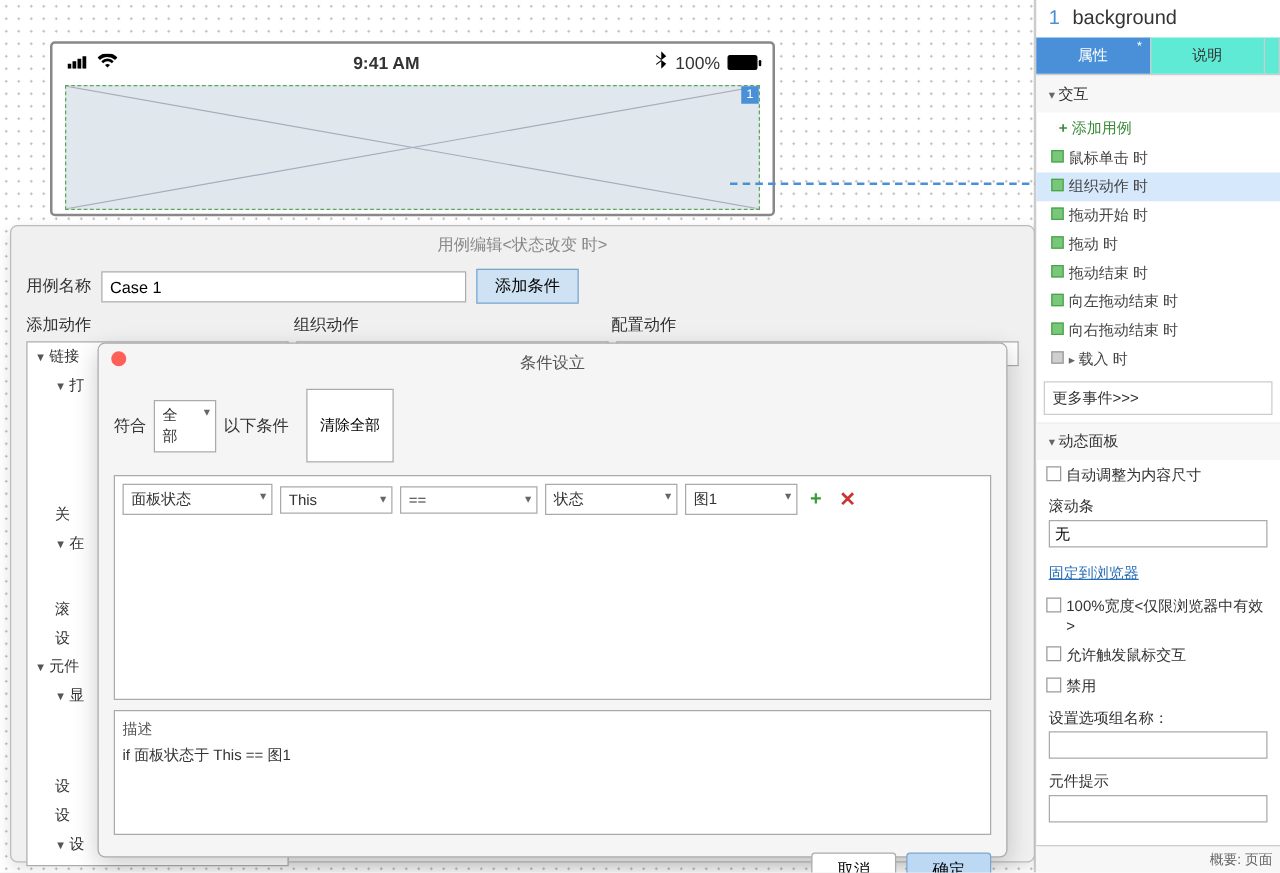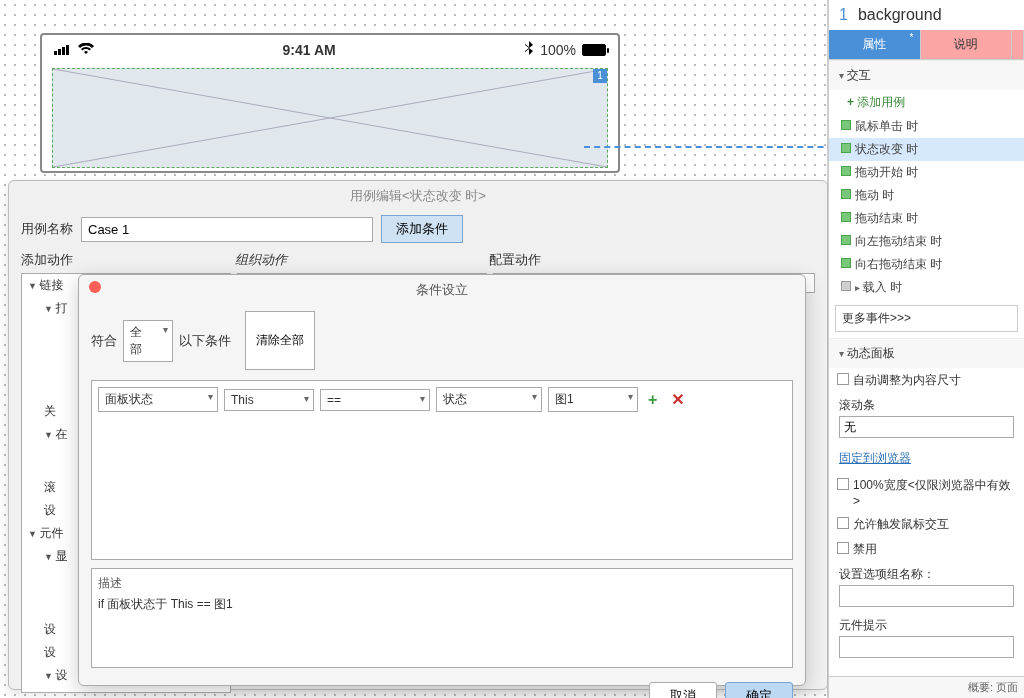--- a/index.html
+++ b/index.html
@@ -107,21 +107,21 @@
       border: 1px solid #7aa5cf;
       padding: 4px 14px;
       font-size: 13px;
     }
     .case-cols {
       display: flex; gap: 4px;
       padding: 4px 12px;
       font-size: 13px;
     }
     .case-cols .col1 { width: 210px; }
-    .case-cols .col2 { width: 250px; font-style: italic; }
+    .case-cols .col2 { width: 250px; }
     .case-cols .col3 { flex: 1; }
     .case-tree {
       margin: 4px 12px;
       background: #fff;
       border: 1px solid #aaa;
       height: 20px;
       padding: 2px 6px;
     }
     .side-tree {
       position: absolute;
@@ -184,21 +184,21 @@
       width: 196px; height: 698px;
       background: #fff;
       border-left: 1px solid #ccc;
       font-size: 12px;
     }
     .sel-name-row {
       display:flex; align-items:center; padding:6px 10px; font-size:16px;
     }
     .sel-idx { color:#4a90d9; margin-right:10px;}
     .tabs { display:flex; border-bottom:1px solid #ccc; }
-    .tab { flex:1; text-align:center; padding:6px 0; font-size:12px; background:#fca5a5; border-right:1px solid #ccc; position:relative;}
+    .tab { flex:1; text-align:center; padding:6px 0; font-size:12px; background:#5eead4; border-right:1px solid #ccc; position:relative;}
     .tab.active { background:#4a90d9; color:#fff; }
     .tab.active::after { content:'*'; position:absolute; top:2px; right:6px; color:#fff; font-size:10px;}
     .section-head { padding:6px 10px; background:#f7f7f7; border-top:1px solid #eee; font-size:12px;}
     .sec-caret::before{ content:'▾ '; font-size:10px; color:#666;}
     .add-case { color:#3a8a3a; padding:4px 16px 4px 18px; }
     .add-case::before { content:'+ '; color:#3a8a3a; font-weight:bold;}
     .event-list { }
     .event-item { padding:3px 6px 3px 26px; position:relative; color:#444;}
     .event-item::before { content:''; position:absolute; left:12px; top:5px; width:8px; height:8px; background:#79c77b; border:1px solid #4aa44a;}
     .event-item.selected { background:#d6e8fb; }
@@ -334,21 +334,21 @@
   </div>
   <div class="tabs">
     <div class="tab active">属性</div>
     <div class="tab">说明</div>
     <div class="tab" style="flex:0 0 12px;"></div>
   </div>
   <div class="section-head sec-caret">交互</div>
   <div class="add-case">添加用例</div>
   <div class="event-list">
     <div class="event-item">鼠标单击 时</div>
-    <div class="event-item selected">状态改变 时</div>
+    <div class="event-item selected">组织动作 时</div>
     <div class="event-item">拖动开始 时</div>
     <div class="event-item">拖动 时</div>
     <div class="event-item">拖动结束 时</div>
     <div class="event-item">向左拖动结束 时</div>
     <div class="event-item">向右拖动结束 时</div>
     <div class="event-item loader"><span class="loader-arrow"></span><span>载入 时</span></div>
   </div>
   <div style="border:1px solid #ccc; margin:6px; padding:4px 6px;">
     <span>更多事件&gt;&gt;&gt;</span>
   </div>

